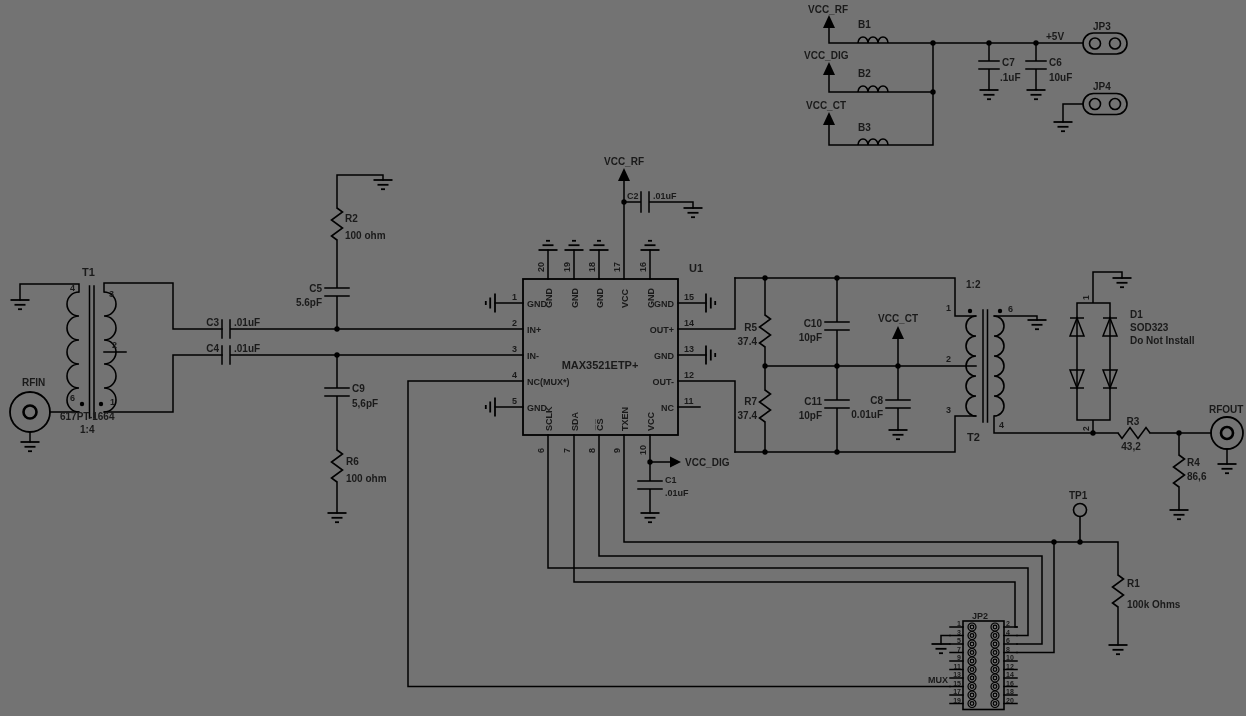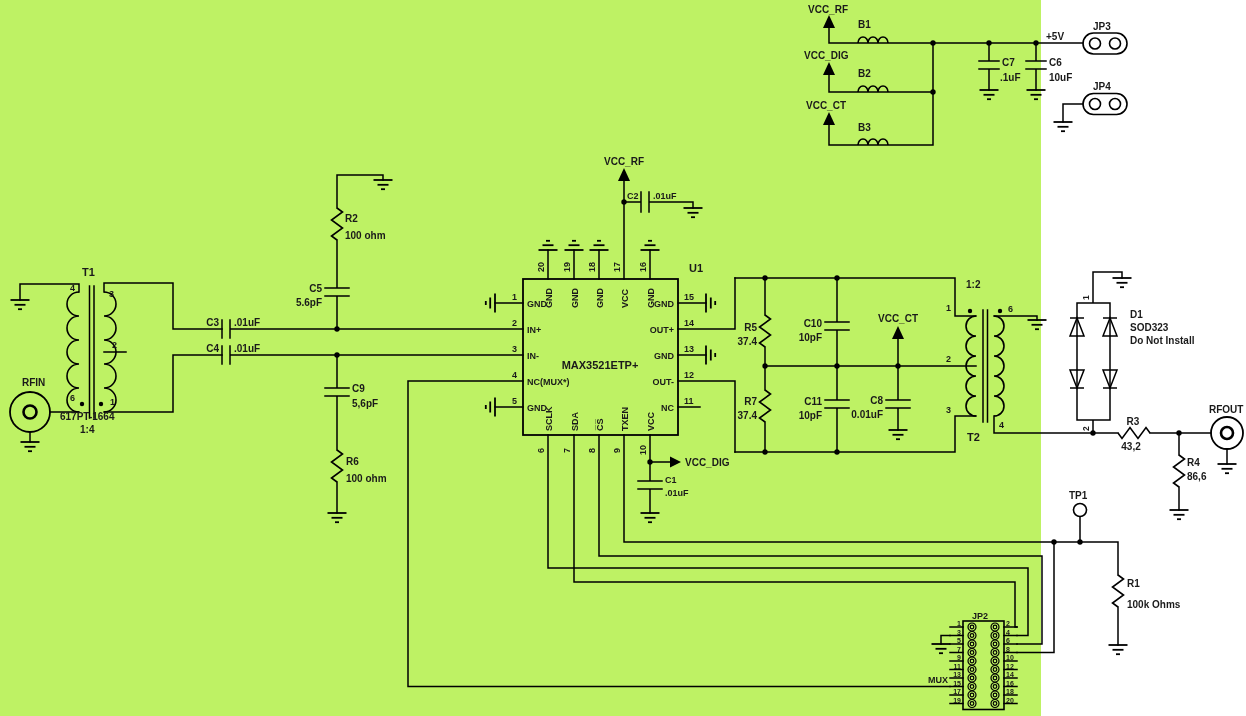--- a/index.html
+++ b/index.html
@@ -1,16 +1,16 @@
 <!DOCTYPE html>
 <html><head>
 <meta charset="utf-8">
 <style>
   html,body{margin:0;padding:0;background:#fff;}
-  .wrap{width:1041px;height:716px;background:#bef264;}
+  .wrap{width:1246px;height:716px;background:#737373;}
   svg{display:block;}
   .w{stroke:#000;stroke-width:1.5;fill:none;stroke-linecap:square;}
   .p{stroke:#000;stroke-width:1.6;fill:none;}
   .box{stroke:#000;stroke-width:1.8;fill:none;}
   .dot{fill:#000;stroke:none;}
   .t{font-family:"Liberation Sans","DejaVu Sans",sans-serif;font-weight:bold;fill:#1a1a1a;}
   .s11{font-size:11px;}
   .s10{font-size:10px;}
   .s9{font-size:9px;}
   .s8{font-size:8.5px;}

